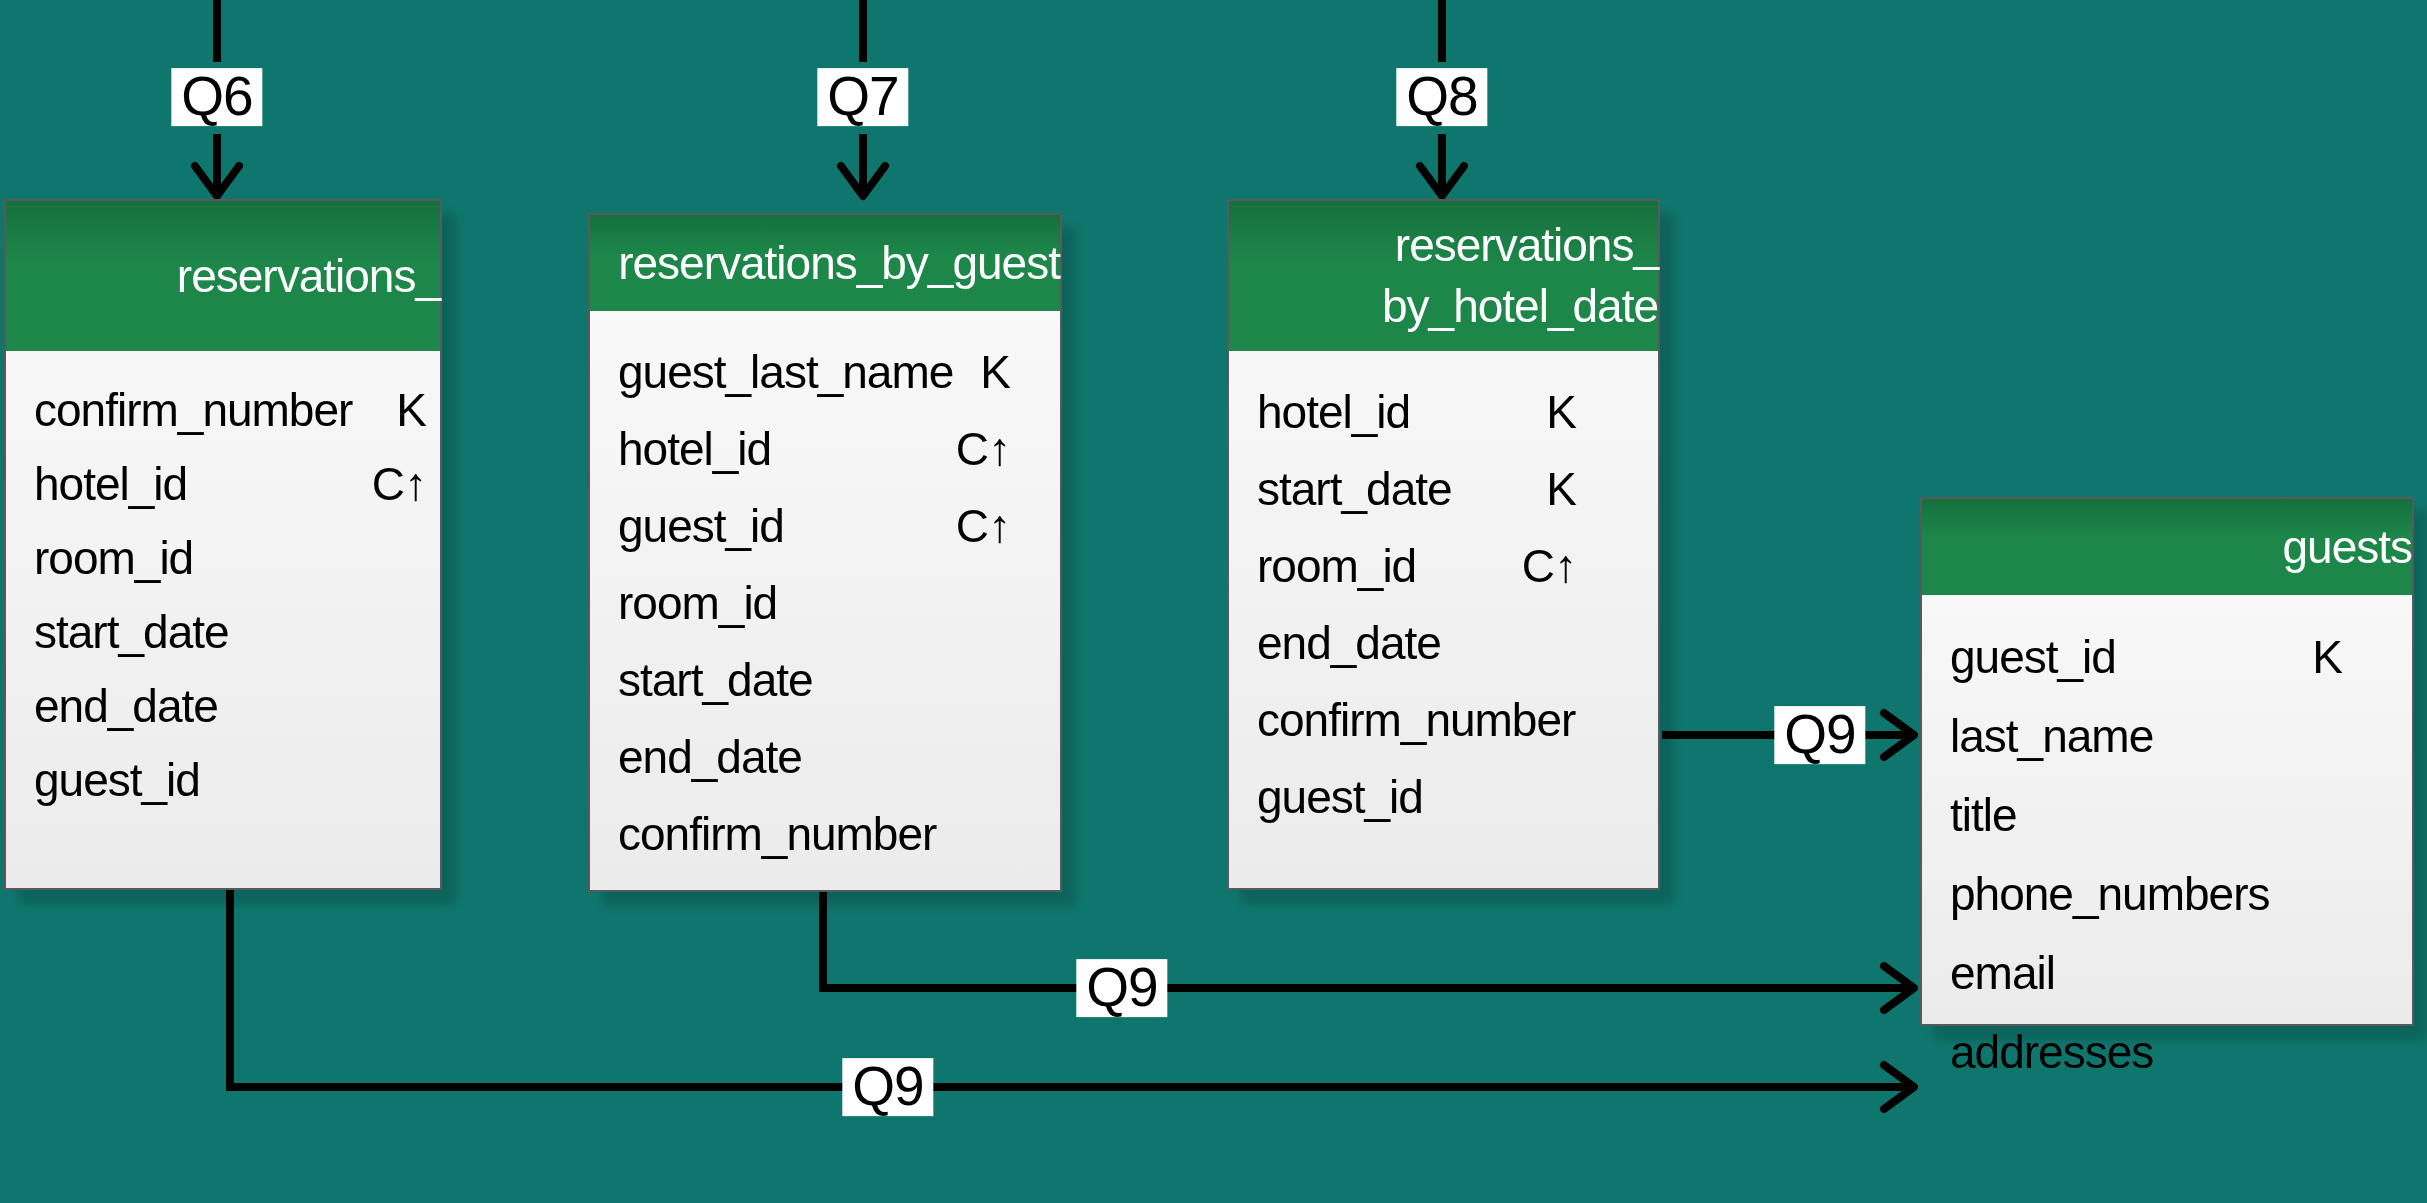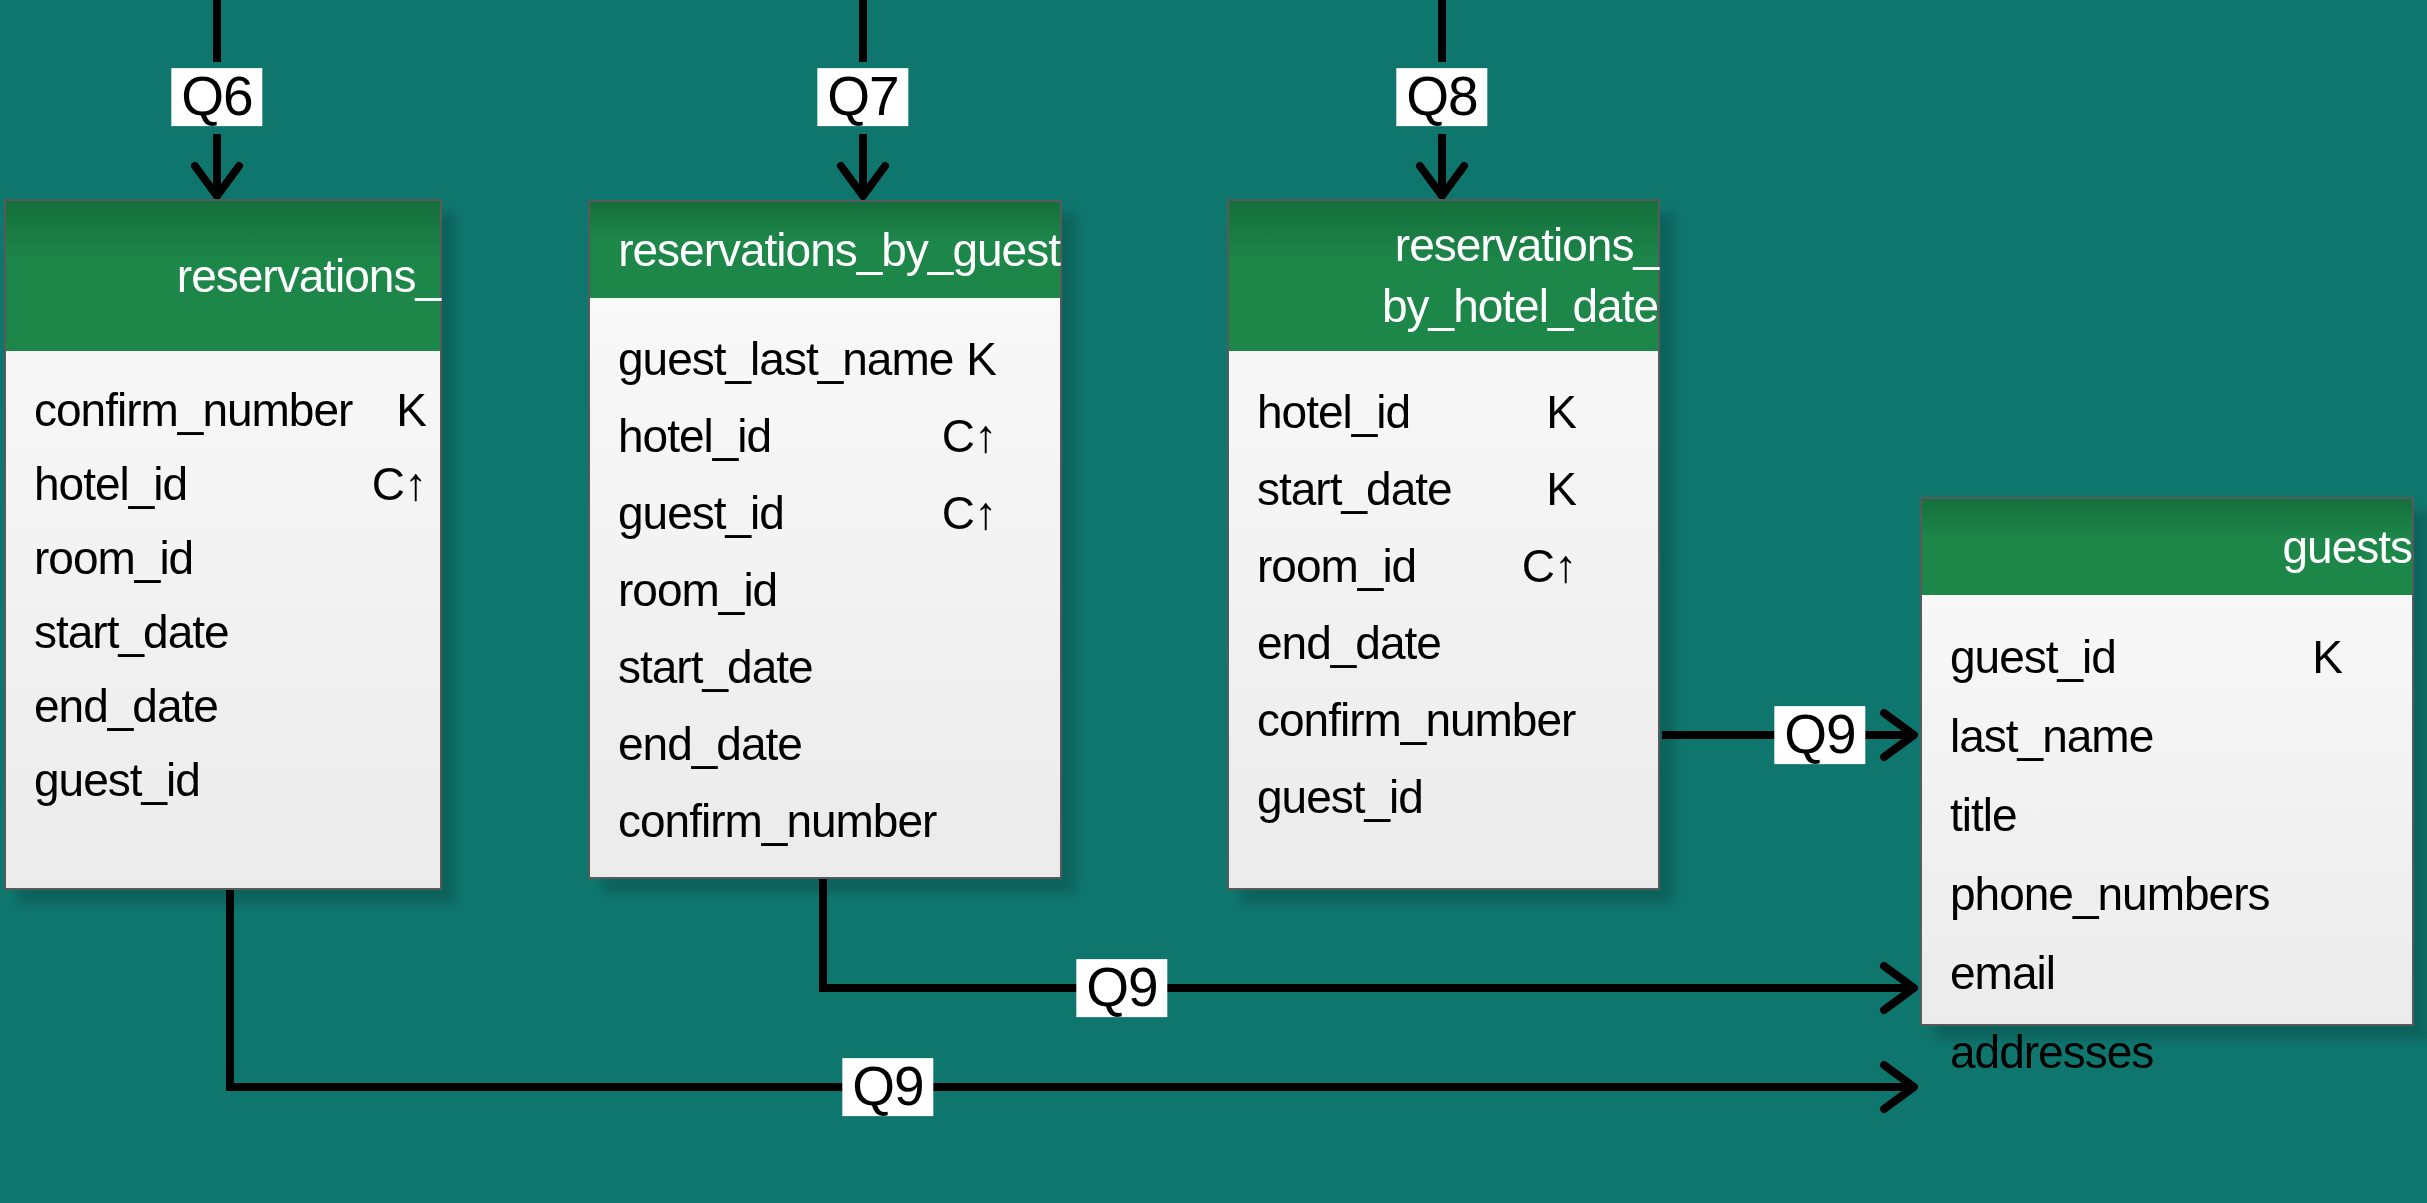--- a/index.html
+++ b/index.html
@@ -32,22 +32,22 @@
   .thead.h1{height:96px;}
   .tbody{padding-top:22px;}
   .row{
     display:flex;align-items:center;justify-content:space-between;
     font-size:46px;letter-spacing:-1px;
   }
   .fname{white-space:nowrap;}
   .fkey{white-space:nowrap;}
   .t1{left:4px;top:199px;width:438px;height:691px;}
   .t1 .row{height:74px;padding:0 14px 0 28px;}
-  .t2{left:588px;top:200px;width:474px;height:679px;}
-  .t2 .row{height:77px;padding:0 64px 0 28px;}
+  .t2{left:588px;top:213px;width:474px;height:679px;}
+  .t2 .row{height:77px;padding:0 50px 0 28px;}
   .t3{left:1227px;top:199px;width:433px;height:691px;}
   .t3 .row{height:77px;padding:0 82px 0 28px;}
   .t4{left:1920px;top:497px;width:494px;height:529px;}
   .t4 .row{height:79px;padding:0 70px 0 28px;}
 
   .qlabel{
     position:absolute;
     transform:translate(-50%,-50%);
     background:#ffffff;
     font-size:55px;letter-spacing:-1px;

